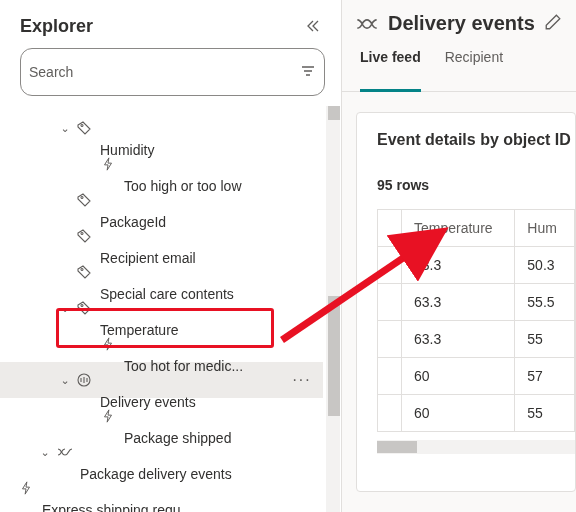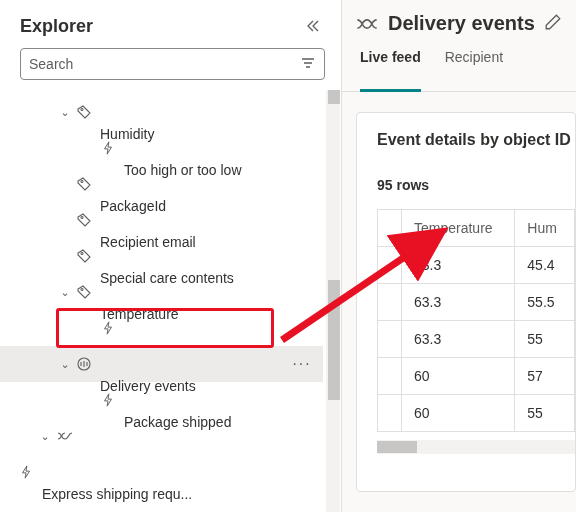--- a/index.html
+++ b/index.html
@@ -3,21 +3,21 @@
 <meta charset="utf-8">
 <style>
 * { box-sizing: border-box; margin: 0; padding: 0; }
 body { font-family: "Segoe UI", -apple-system, sans-serif; font-size: 14px; color: #323130; width: 576px; height: 512px; overflow: hidden; position: relative; background: #fff; }
 .container { display: flex; height: 100%; }
 .sidebar { width: 342px; border-right: 1px solid #e1dfdd; display: flex; flex-direction: column; position: relative; }
 .sidebar-header { display: flex; align-items: center; justify-content: space-between; padding: 14px 16px 10px 20px; }
 .sidebar-title { font-size: 18px; font-weight: 600; }
 .collapse-btn { width: 24px; height: 24px; display: flex; align-items: center; justify-content: center; cursor: pointer; color: #605e5c; }
 .search-wrap { padding: 0 16px 10px 20px; }
-.search-box { display: flex; align-items: center; border: 1px solid #8a8886; border-radius: 4px; height: 32px; padding: 0 8px; }
+.search-box { display: flex; align-items: center; border: 1px solid #8a8886; border-radius: 12px; height: 48px; padding: 0 8px; }
 .search-input { flex: 1; border: none; outline: none; font-size: 14px; background: transparent; }
 .search-input::placeholder { color: #605e5c; }
 .filter-icon { color: #605e5c; }
 .tree-wrap { flex: 1; overflow: hidden; position: relative; }
 .scrollbar { position: absolute; right: 1px; top: 0; width: 14px; height: 100%; background: #f3f2f1; }
 .scrollbar-thumb-top { position: absolute; right: 1px; top: 0; width: 12px; height: 14px; background: #c8c6c4; }
 .scrollbar-thumb { position: absolute; right: 1px; top: 190px; width: 12px; height: 120px; background: #c8c6c4; }
 .tree { padding-right: 18px; padding-top: 4px; }
 .tree-item { display: flex; align-items: center; height: 36px; padding-right: 8px; cursor: pointer; }
 .tree-item.selected { background: #edebe9; }
@@ -144,20 +144,21 @@
           <span class="tree-label">Temperature</span>
         </div>
 
         <div class="tree-item ind-2">
           <span class="chev blank">·</span>
           <span class="tree-icon">
               <svg width="14" height="14" viewBox="0 0 16 16">
                 <path d="M9 1L4 9h4l-1 6 5-8H8l1-6z" stroke="currentColor" fill="none" stroke-width="1.1"></path>
               </svg>
             </span>
+          <span class="tree-label">Too hot for medic...</span>
         </div>
 
         <div class="tree-item ind-1 selected">
           <span class="chev">⌄</span>
           <span class="tree-icon">
               <svg width="16" height="16" viewBox="0 0 16 16">
                 <circle cx="8" cy="8" r="6" stroke="currentColor" fill="none" stroke-width="1.1"></circle>
                 <path d="M5 6v4M8 5v6M11 6v4" stroke="currentColor" stroke-width="1.1"></path>
               </svg>
             </span>
@@ -175,20 +176,21 @@
           <span class="tree-label">Package shipped</span>
         </div>
 
         <div class="tree-item ind-0">
           <span class="chev">⌄</span>
           <span class="tree-icon">
               <svg width="16" height="16" viewBox="0 0 16 16">
                 <path d="M2 5c4 0 3 6 7 6s3-6 7-6M2 11c4 0 3-6 7-6" stroke="currentColor" fill="none" stroke-width="1.2"></path>
               </svg>
             </span>
+          <span class="tree-label">Package delivery events</span>
         </div>
 
         <div class="tree-item ind-0b">
           <span class="chev blank">·</span>
           <span class="tree-icon">
               <svg width="14" height="14" viewBox="0 0 16 16">
                 <path d="M9 1L4 9h4l-1 6 5-8H8l1-6z" stroke="currentColor" fill="none" stroke-width="1.1"></path>
               </svg>
             </span>
           <span class="tree-label">Express shipping requ...</span>
@@ -219,21 +221,21 @@
         <table class="table">
           <tbody>
               <tr>
             <th></th>
             <th>Temperature</th>
             <th>Hum</th>
           </tr>
           <tr>
                 <td></td>
                 <td>63.3</td>
-                <td>45.4</td>
+                <td>50.3</td>
               </tr>
           <tr>
                 <td></td>
                 <td>63.3</td>
                 <td>55.5</td>
               </tr>
           <tr>
                 <td></td>
                 <td>63.3</td>
                 <td>55</td>

